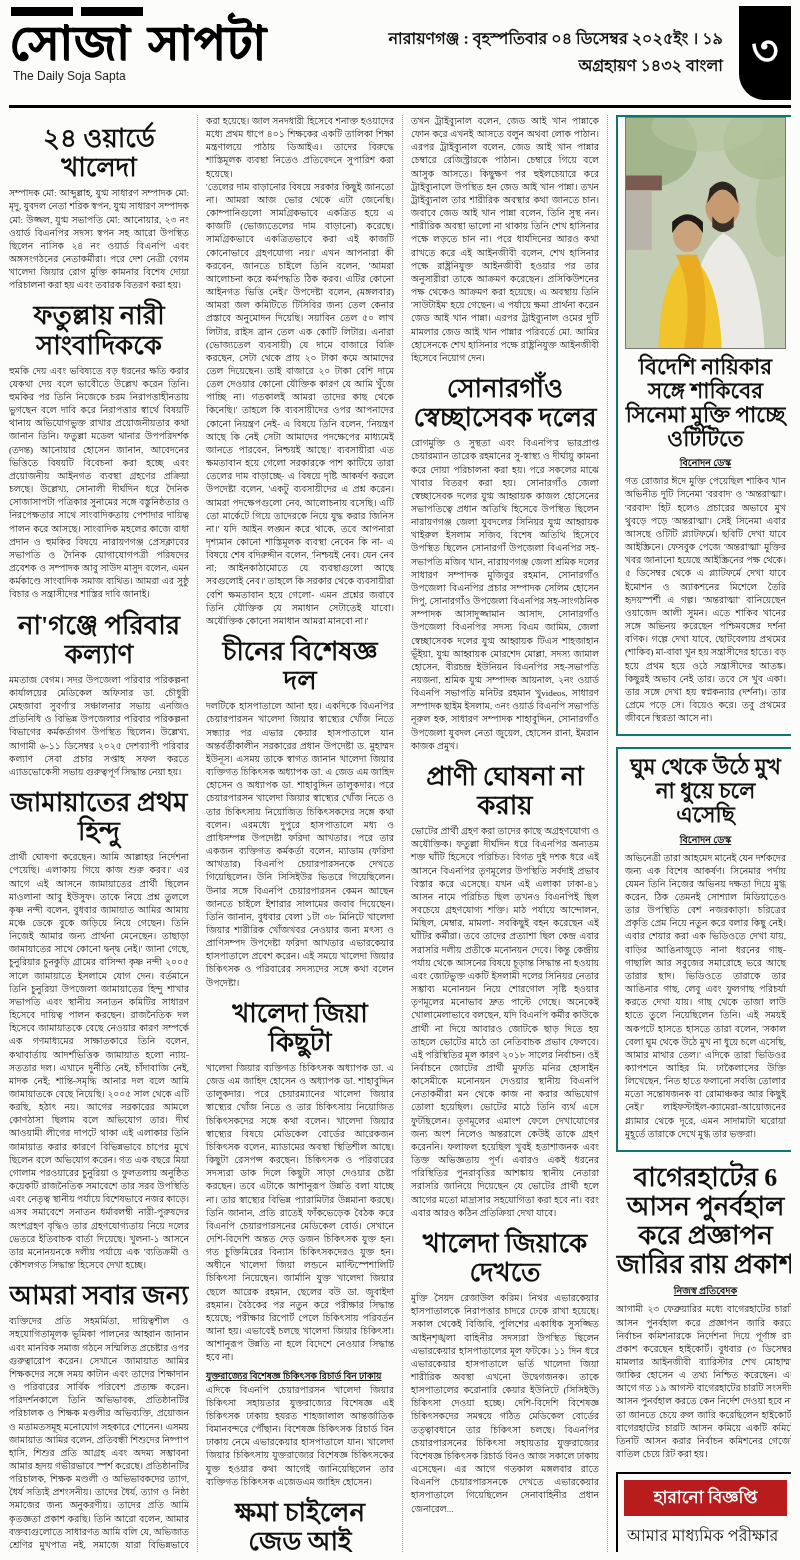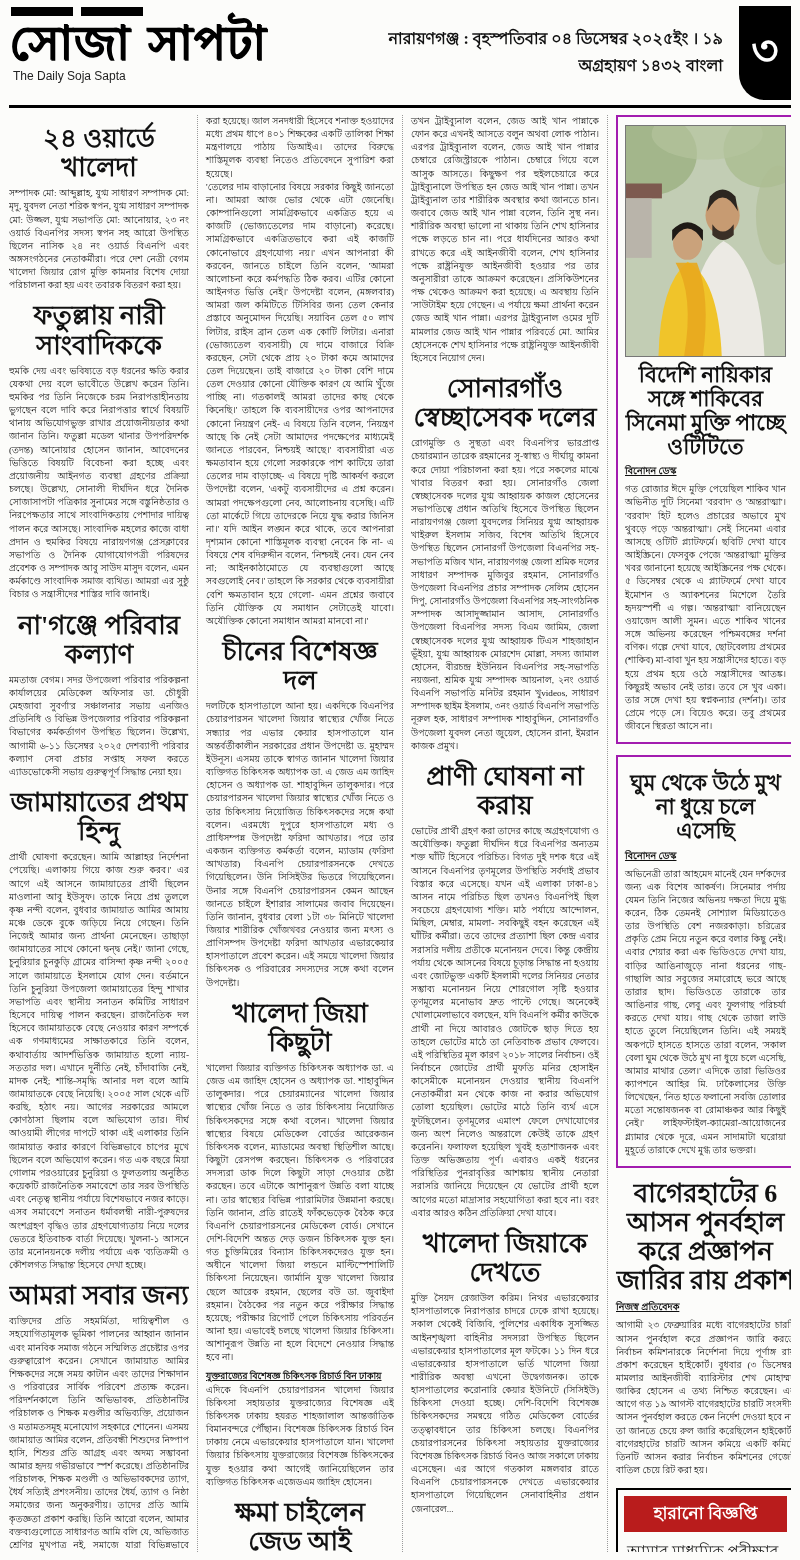--- a/index.html
+++ b/index.html
@@ -24,23 +24,23 @@
   .pagenum {
     width:52px; background:#000; color:#fff; font-size:42px; font-weight:bold;
     display:flex; align-items:center; justify-content:center; border-radius:0 0 0 26px;
   }
   
   .content { display:grid; grid-template-columns:180px 197px 197px 188px; column-gap:8px; padding-top:7px; height:1444px; overflow:hidden; }
   .col { overflow:hidden; }
   .col + .col { border-left:1px dotted #9a9a9a; padding-left:8px; }
   article h2 { font-size:26px; text-align:center; line-height:1.12; margin:9px 0 5px; font-weight:bold; }
   article p, p.lead { font-size:9.2px; line-height:1.43; text-align:justify; color:#161616; }
-  .byline { font-size:9.6px; font-weight:bold; text-decoration:underline; margin:1px 0 4px; }
+  .byline { font-size:9.6px; font-weight:bold; text-decoration:underline; margin:1px 0 4px;text-align:center; }
   .subhead { display:block; font-size:9.2px; font-weight:bold; text-decoration:underline; margin-top:4px; text-align:left; }
-  .boxed { border:2px solid #a21caf; padding:8px 7px 9px; margin-bottom:11px; }
+  .boxed { border:2px solid #0f766e; padding:0 7px 9px; margin-bottom:11px; }
   .boxed h2 { font-size:21.5px; margin-top:6px; }
   .photo { width:100%; height:232px; display:block; border:1px solid #777; background:#c2cdb4; }
   
   .ad { border:2px solid #000; margin-top:11px; padding-bottom:8px; }
   .ad-title { background:#b91c1c; color:#fff; text-align:center; font-size:17px; font-weight:bold; padding:4px 0; margin:6px; }
   .ad p { padding:1px 9px; }
 </style>
 </head>
 <body>
 

